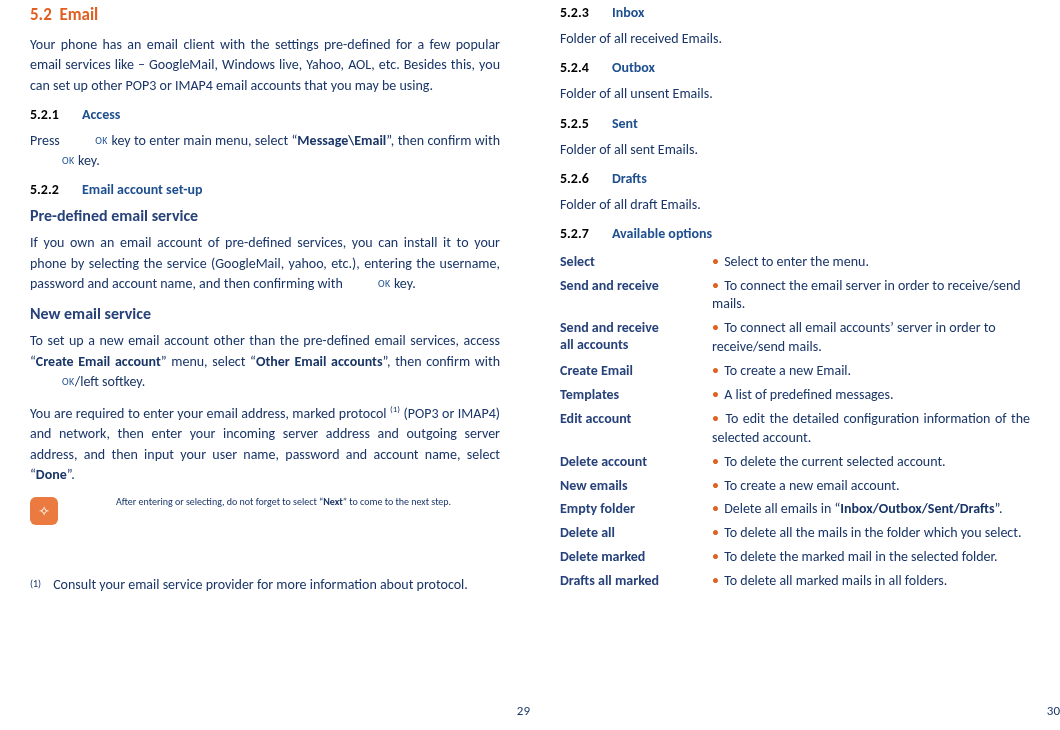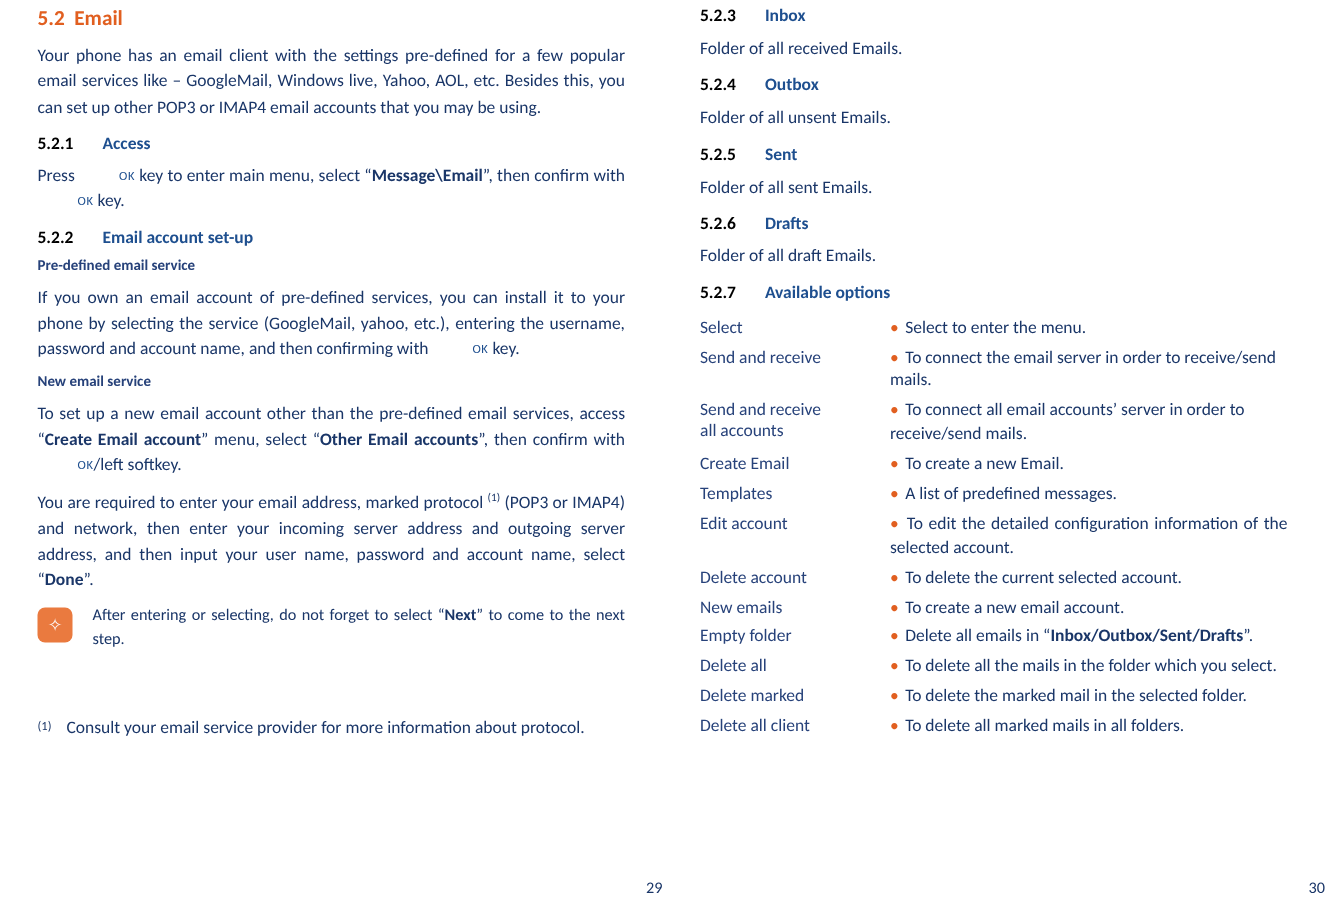--- a/index.html
+++ b/index.html
@@ -61,21 +61,21 @@
   }
   p {
     margin: 0 0 10px 0;
     font-size: 14px;
     line-height: 1.45;
     text-align: justify;
   }
   .bold-label {
     font-weight: bold;
     margin: 8px 0;
-    font-size: 12px;
+    font-size: 16px;
     color: #27427a;
   }
   .okicon {
     display: inline-block;
     font-size: 10px;
     color: #1e4f8f;
     vertical-align: 1px;
     letter-spacing: 0.5px;
     padding-left: 32px;
   }
@@ -93,23 +93,24 @@
     display: flex;
     align-items: center;
     justify-content: center;
     margin-top: 2px;
   }
   .note-icon span {
     color: #fff;
     font-size: 14px;
   }
   .note-text {
-    font-size: 13px;
+    font-size: 10px;
     line-height: 1.45;
     text-align: justify;
+    margin-left: 42px;
   }
   .footnote {
     display: flex;
     gap: 12px;
     margin-top: 50px;
     font-size: 14px;
     line-height: 1.4;
     text-align: justify;
   }
   .footnote .marker {
@@ -120,21 +121,21 @@
   .opt-table {
     width: 100%;
     font-size: 14px;
     border-collapse: collapse;
   }
   .opt-table td {
     vertical-align: top;
     padding: 2.5px 0;
   }
   .opt-table td.left {
-    font-weight: normal;
+    font-weight: bold;
     color: #27427a;
     width: 152px;
   }
   .opt-table td.right .bullet {
     color: #e15f20;
     margin-right: 2px;
   }
   .opt-table td.right {
     line-height: 1.35;
   }
@@ -278,21 +279,21 @@
       </tr>
       <tr>
         <td class="left">Delete all</td>
         <td class="right"><span class="bullet">•</span> <span>To delete all the mails in the folder which you select.</span></td>
       </tr>
       <tr>
         <td class="left">Delete marked</td>
         <td class="right"><span class="bullet">•</span> <span>To delete the marked mail in the selected folder.</span></td>
       </tr>
       <tr>
-        <td class="left">Delete all client</td>
+        <td class="left">Drafts all marked</td>
         <td class="right"><span class="bullet">•</span> <span>To delete all marked mails in all folders.</span></td>
       </tr>
     </tbody>
       </table>
 
     <div class="page-num">30</div>
   </div>
 </div>
 
 </body></html>

